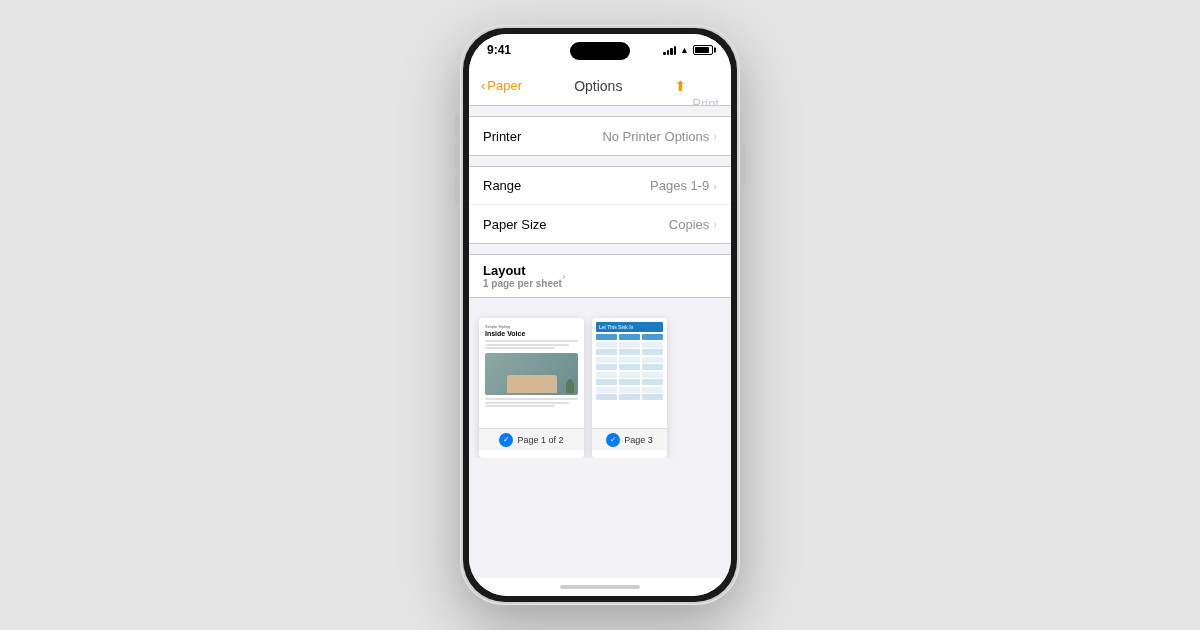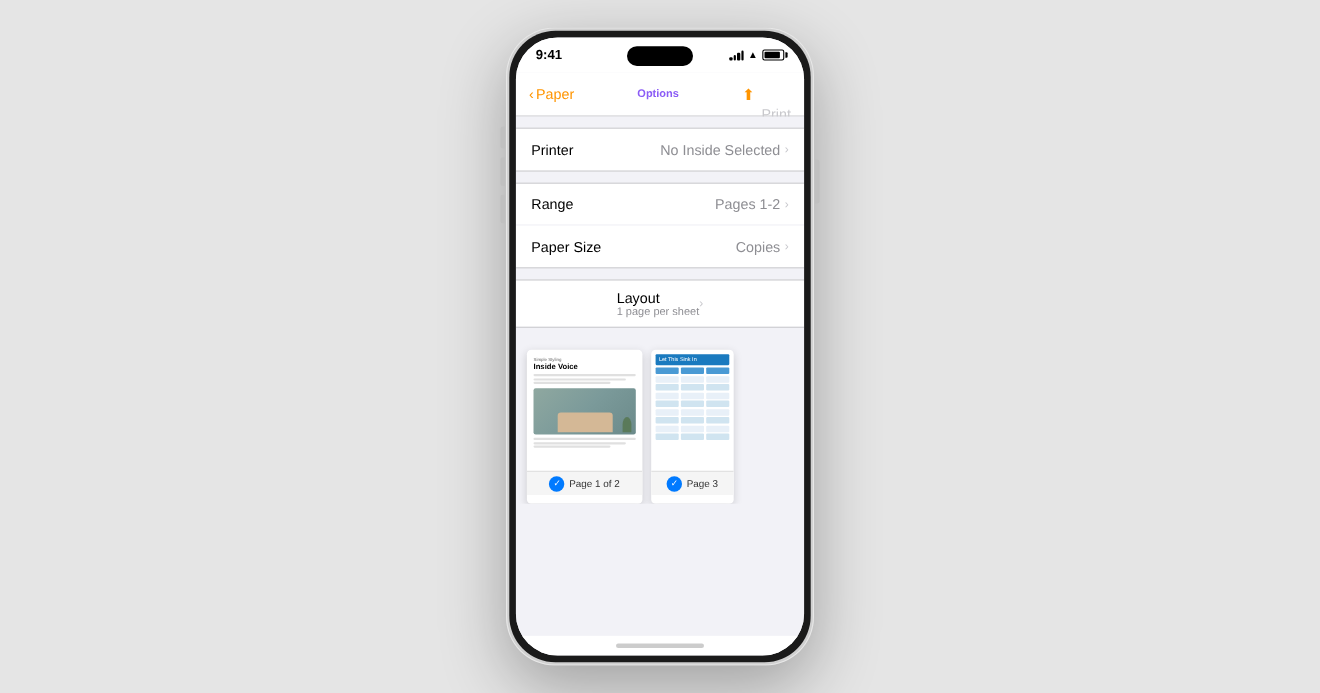--- a/index.html
+++ b/index.html
@@ -141,23 +141,23 @@
     .nav-back {
       display: flex;
       align-items: center;
       color: #ff9500;
       font-size: 13px;
       cursor: pointer;
       gap: 2px;
     }
 
     .nav-title {
-      font-size: 10px;
-      font-weight: 700;
-      color: #8b5cf6;
+      font-size: 14px;
+      font-weight: 400;
+      color: #404040;
     }
 
     .nav-right {
       display: flex;
       align-items: center;
       gap: 6px;
     }
 
     .nav-print {
       color: #c8c8cc;
@@ -253,22 +253,23 @@
     .layout-section {
       background: white;
       margin: 10px 0 0 0;
       border-top: 0.5px solid #c8c8cc;
       border-bottom: 0.5px solid #c8c8cc;
     }
 
     .layout-row {
       display: flex;
       align-items: center;
-      justify-content: center;
+      justify-content: flex-start;
       padding: 8px 14px;
+      font-weight: bold;
     }
 
     .layout-text {
       display: flex;
       flex-direction: column;
     }
 
     .layout-title {
       font-size: 13px;
       color: #000;
@@ -520,33 +521,33 @@
           <span class="nav-print">Print</span>
         </div>
       </div>
 
       <div class="content">
 
         <div class="section">
           <div class="section-row">
             <span class="row-label">Printer</span>
             <div class="row-value">
-              <span>No Inside Selected</span>
+              <span>No Printer Options</span>
               <span class="row-chevron">›</span>
             </div>
           </div>
         </div>
 
         <div class="section">
 
 
           <div class="section-row">
             <span class="row-label">Range</span>
             <div class="row-value">
-              <span>Pages 1-2</span>
+              <span>Pages 1-9</span>
               <span class="row-chevron">›</span>
             </div>
           </div>
 
           <div class="section-row">
             <span class="row-label">Paper Size</span>
             <div class="row-value">
               <span>Copies</span>
               <span class="row-chevron">›</span>
             </div>

